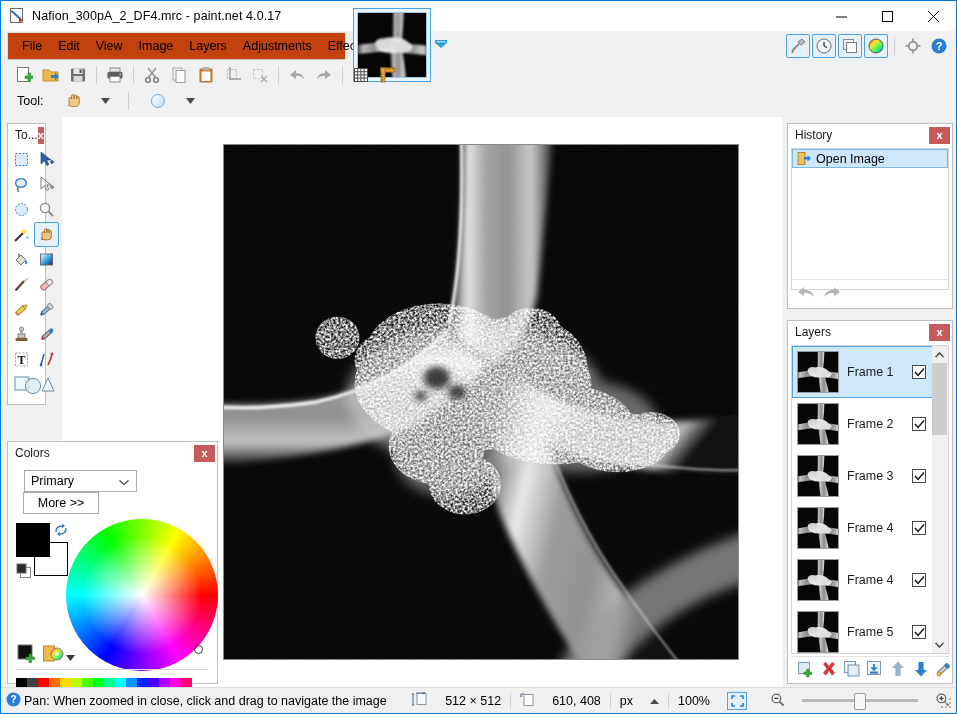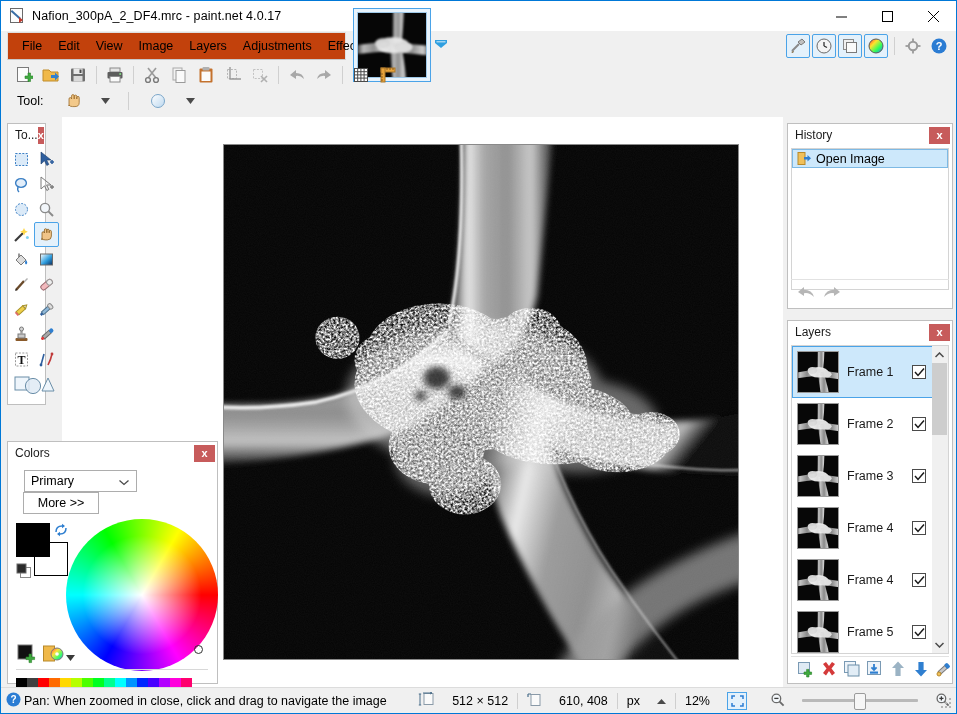--- a/index.html
+++ b/index.html
@@ -1232,21 +1232,21 @@
       <span class="sb-text">px</span>
       <span>
         <svg width="9" height="6">
             <path d="M0 5 L4.5 0 L9 5 Z" fill="#4a4a4a"></path>
           </svg>
       </span>
     </div>
     <div class="sb-sep"></div>
 
     <div class="sb-group">
-      <span class="sb-text">12%</span>
+      <span class="sb-text">100%</span>
       <div class="fit-btn">
         <svg width="13" height="12">
             <path d="M1 4 V1 H4 M9 1 H12 V4 M12 8 V11 H9 M4 11 H1 V8" fill="none" stroke="#2b7cd3" stroke-width="1.5"></path>
           </svg>
       </div>
       <span style="margin-left:6px;">
         <svg width="15" height="15">
             <circle cx="6.4" cy="6.4" r="4.3" fill="#f4f8fb" stroke="#6a6a6a" stroke-width="1.3"></circle>
             <line x1="4.3" y1="6.4" x2="8.5" y2="6.4" stroke="#3a3a3a" stroke-width="1.3"></line>
             <line x1="9.6" y1="9.6" x2="13.6" y2="13.6" stroke="#6a6a6a" stroke-width="1.8"></line>

